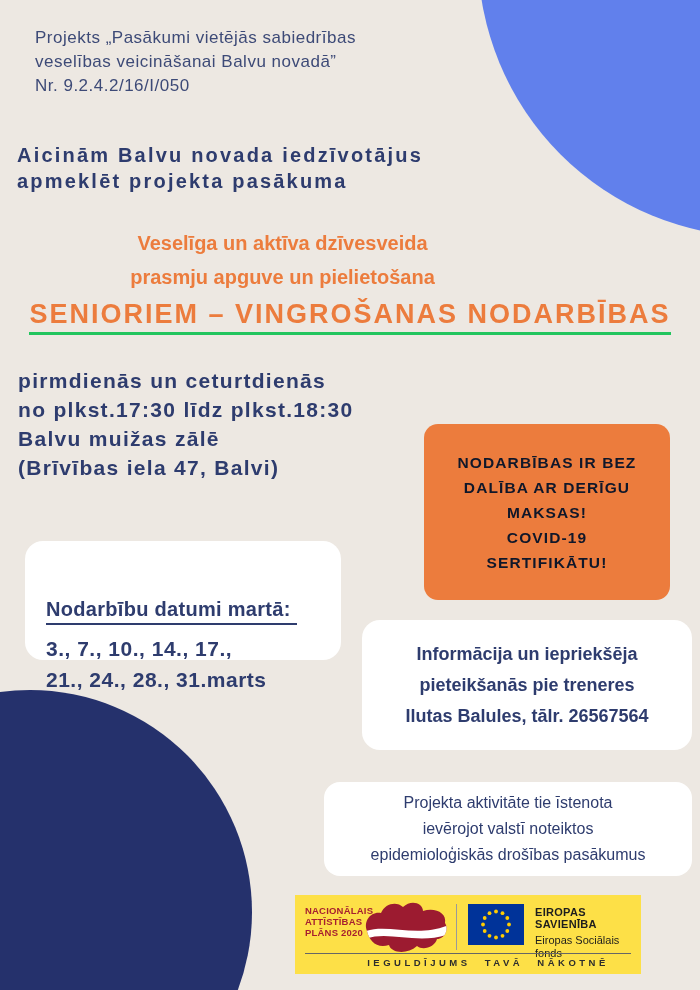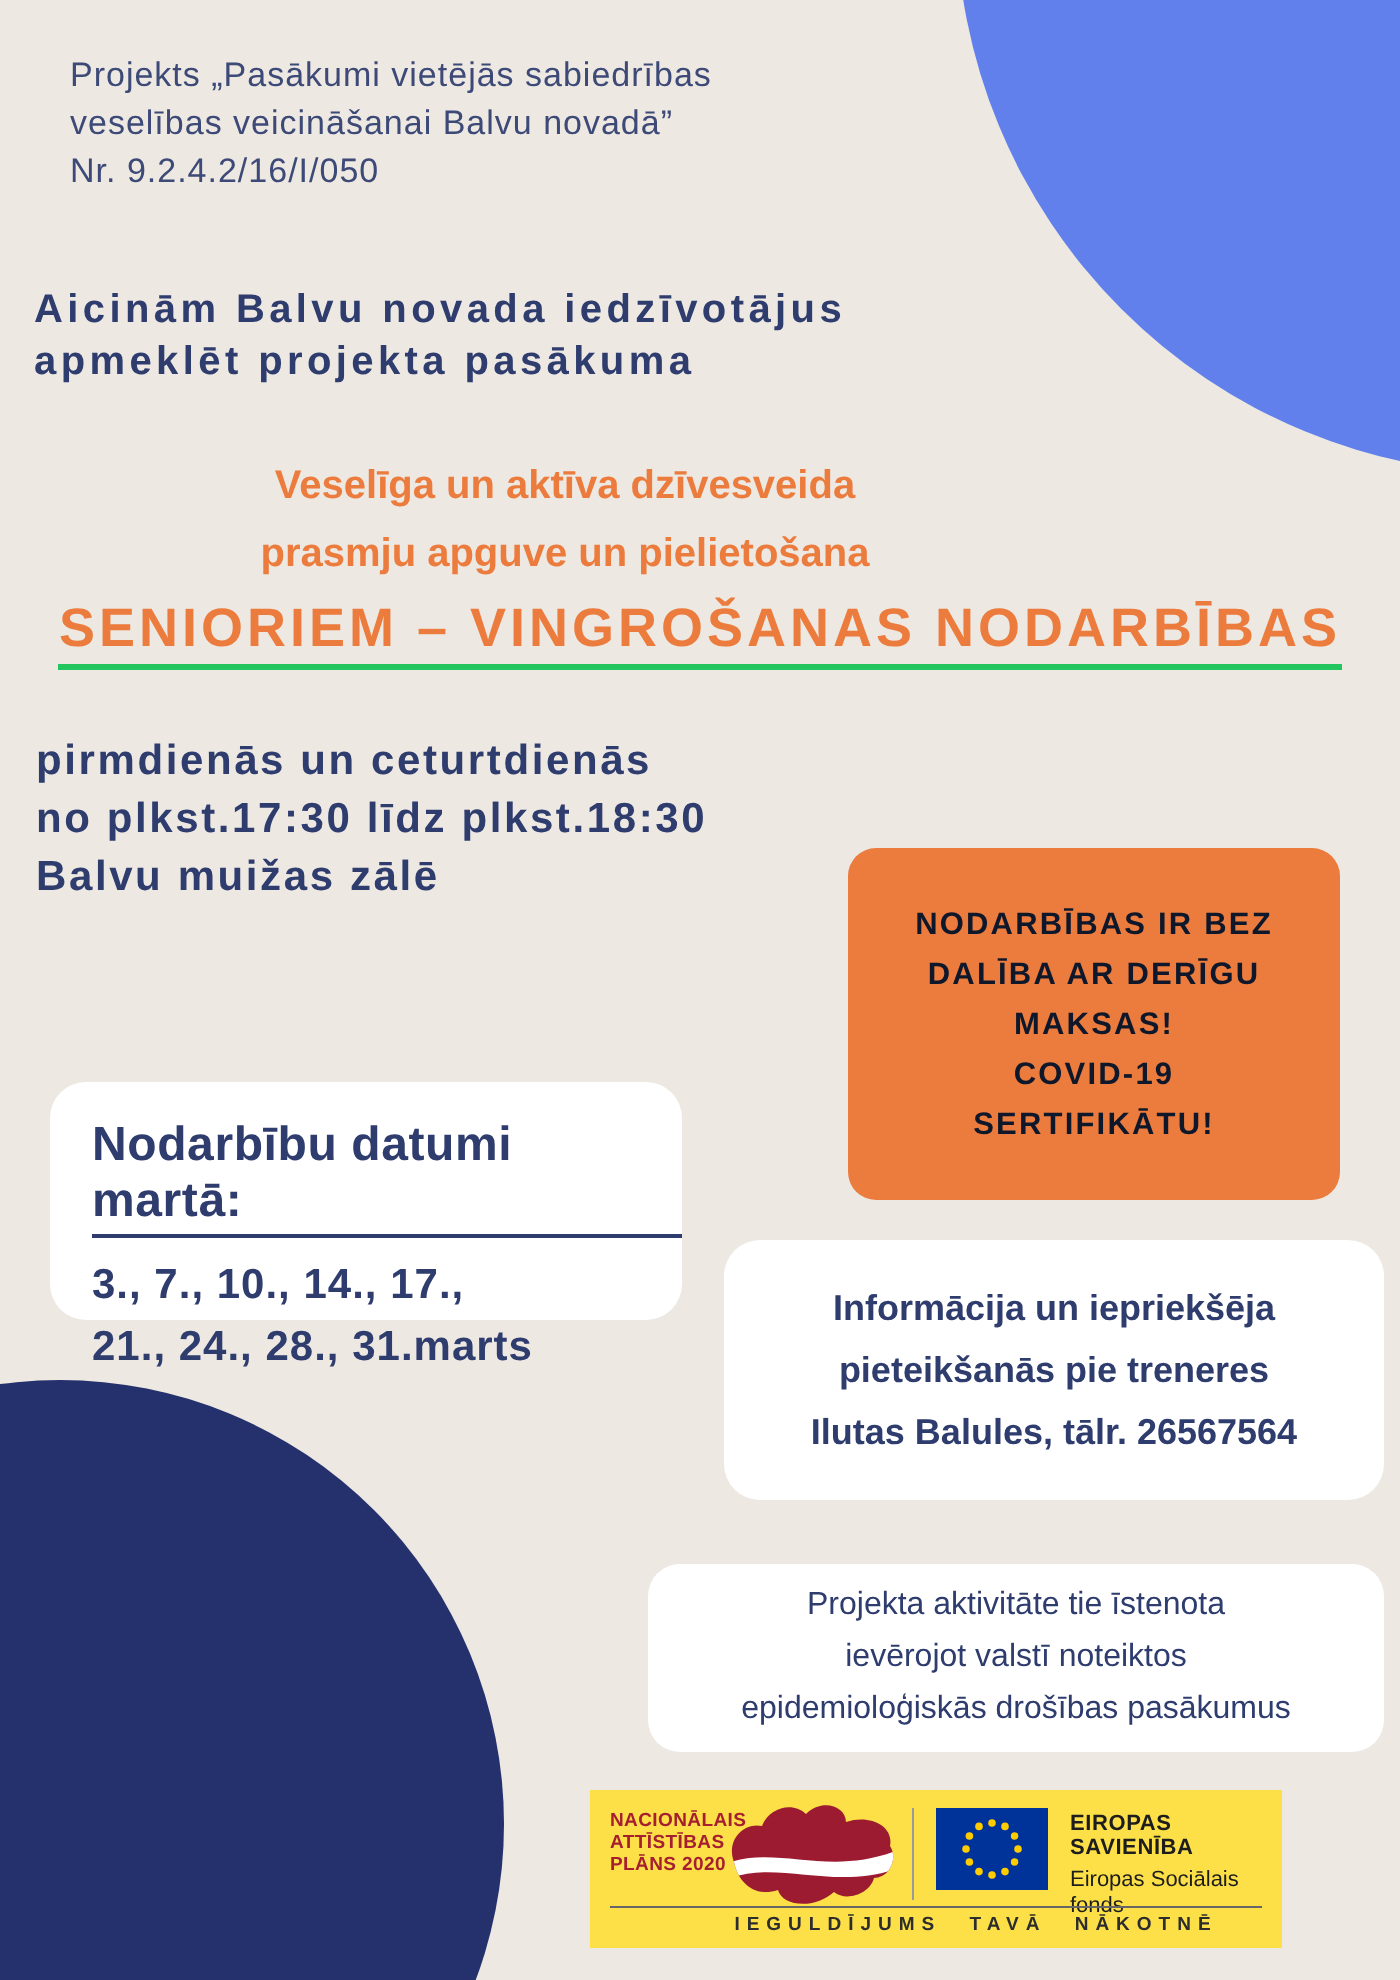--- a/index.html
+++ b/index.html
@@ -50,22 +50,22 @@
     color:#0f172a; font-weight:bold; font-size:15.5px;
     letter-spacing:1.1px; line-height:25px;
   }
   .free-box span { display:block; }
   .dates-box {
     position:absolute; left:25px; top:541px; width:316px; height:119px;
     background:#FFFFFF; border-radius:18px; box-sizing:border-box;
     padding:18px 0 0 21px; color:#2E3C6E;
   }
   .dates-title {
-    display:inline-block; font-size:24px; font-weight:bold;
-    border-bottom:2px solid #2E3C6E; padding:0 6px 2px 0; letter-spacing:0.3px;
+    display:inline-block; font-size:20px; font-weight:bold;
+    border-bottom:2px solid #2E3C6E; padding:0 6px 2px 0; letter-spacing:0.3px;margin-top:39px;
   }
   .dates-lines { margin-top:8px; font-size:21px; font-weight:bold; line-height:31px; letter-spacing:0.5px; }
   .contact-box {
     position:absolute; left:362px; top:620px; width:330px; height:130px;
     background:#FFFFFF; border-radius:18px;
     display:flex; align-items:center; justify-content:center; text-align:center;
     font-size:18px; font-weight:bold; line-height:31px; color:#2E3C6E;
   }
   .contact-box span, .safety-box span { display:block; }
   .safety-box {
@@ -120,20 +120,21 @@
     <div>prasmju apguve un pielietošana</div>
   </div>
   <div class="event-highlight">
     <span class="u">SENIORIEM – VINGROŠANAS NODARBĪBAS</span>
   </div>
 
   <div class="schedule">
     <div>pirmdienās un ceturtdienās</div>
     <div>no plkst.17:30 līdz plkst.18:30</div>
     <div>Balvu muižas zālē</div>
+    <div>(Brīvības iela 47, Balvi)</div>
   </div>
 
   <div class="free-box">
     <div>
       <span>NODARBĪBAS IR BEZ</span>
       <span>DALĪBA AR DERĪGU</span>
       <span>MAKSAS!</span>
       <span>COVID-19</span>
       <span>SERTIFIKĀTU!</span>
     </div>

